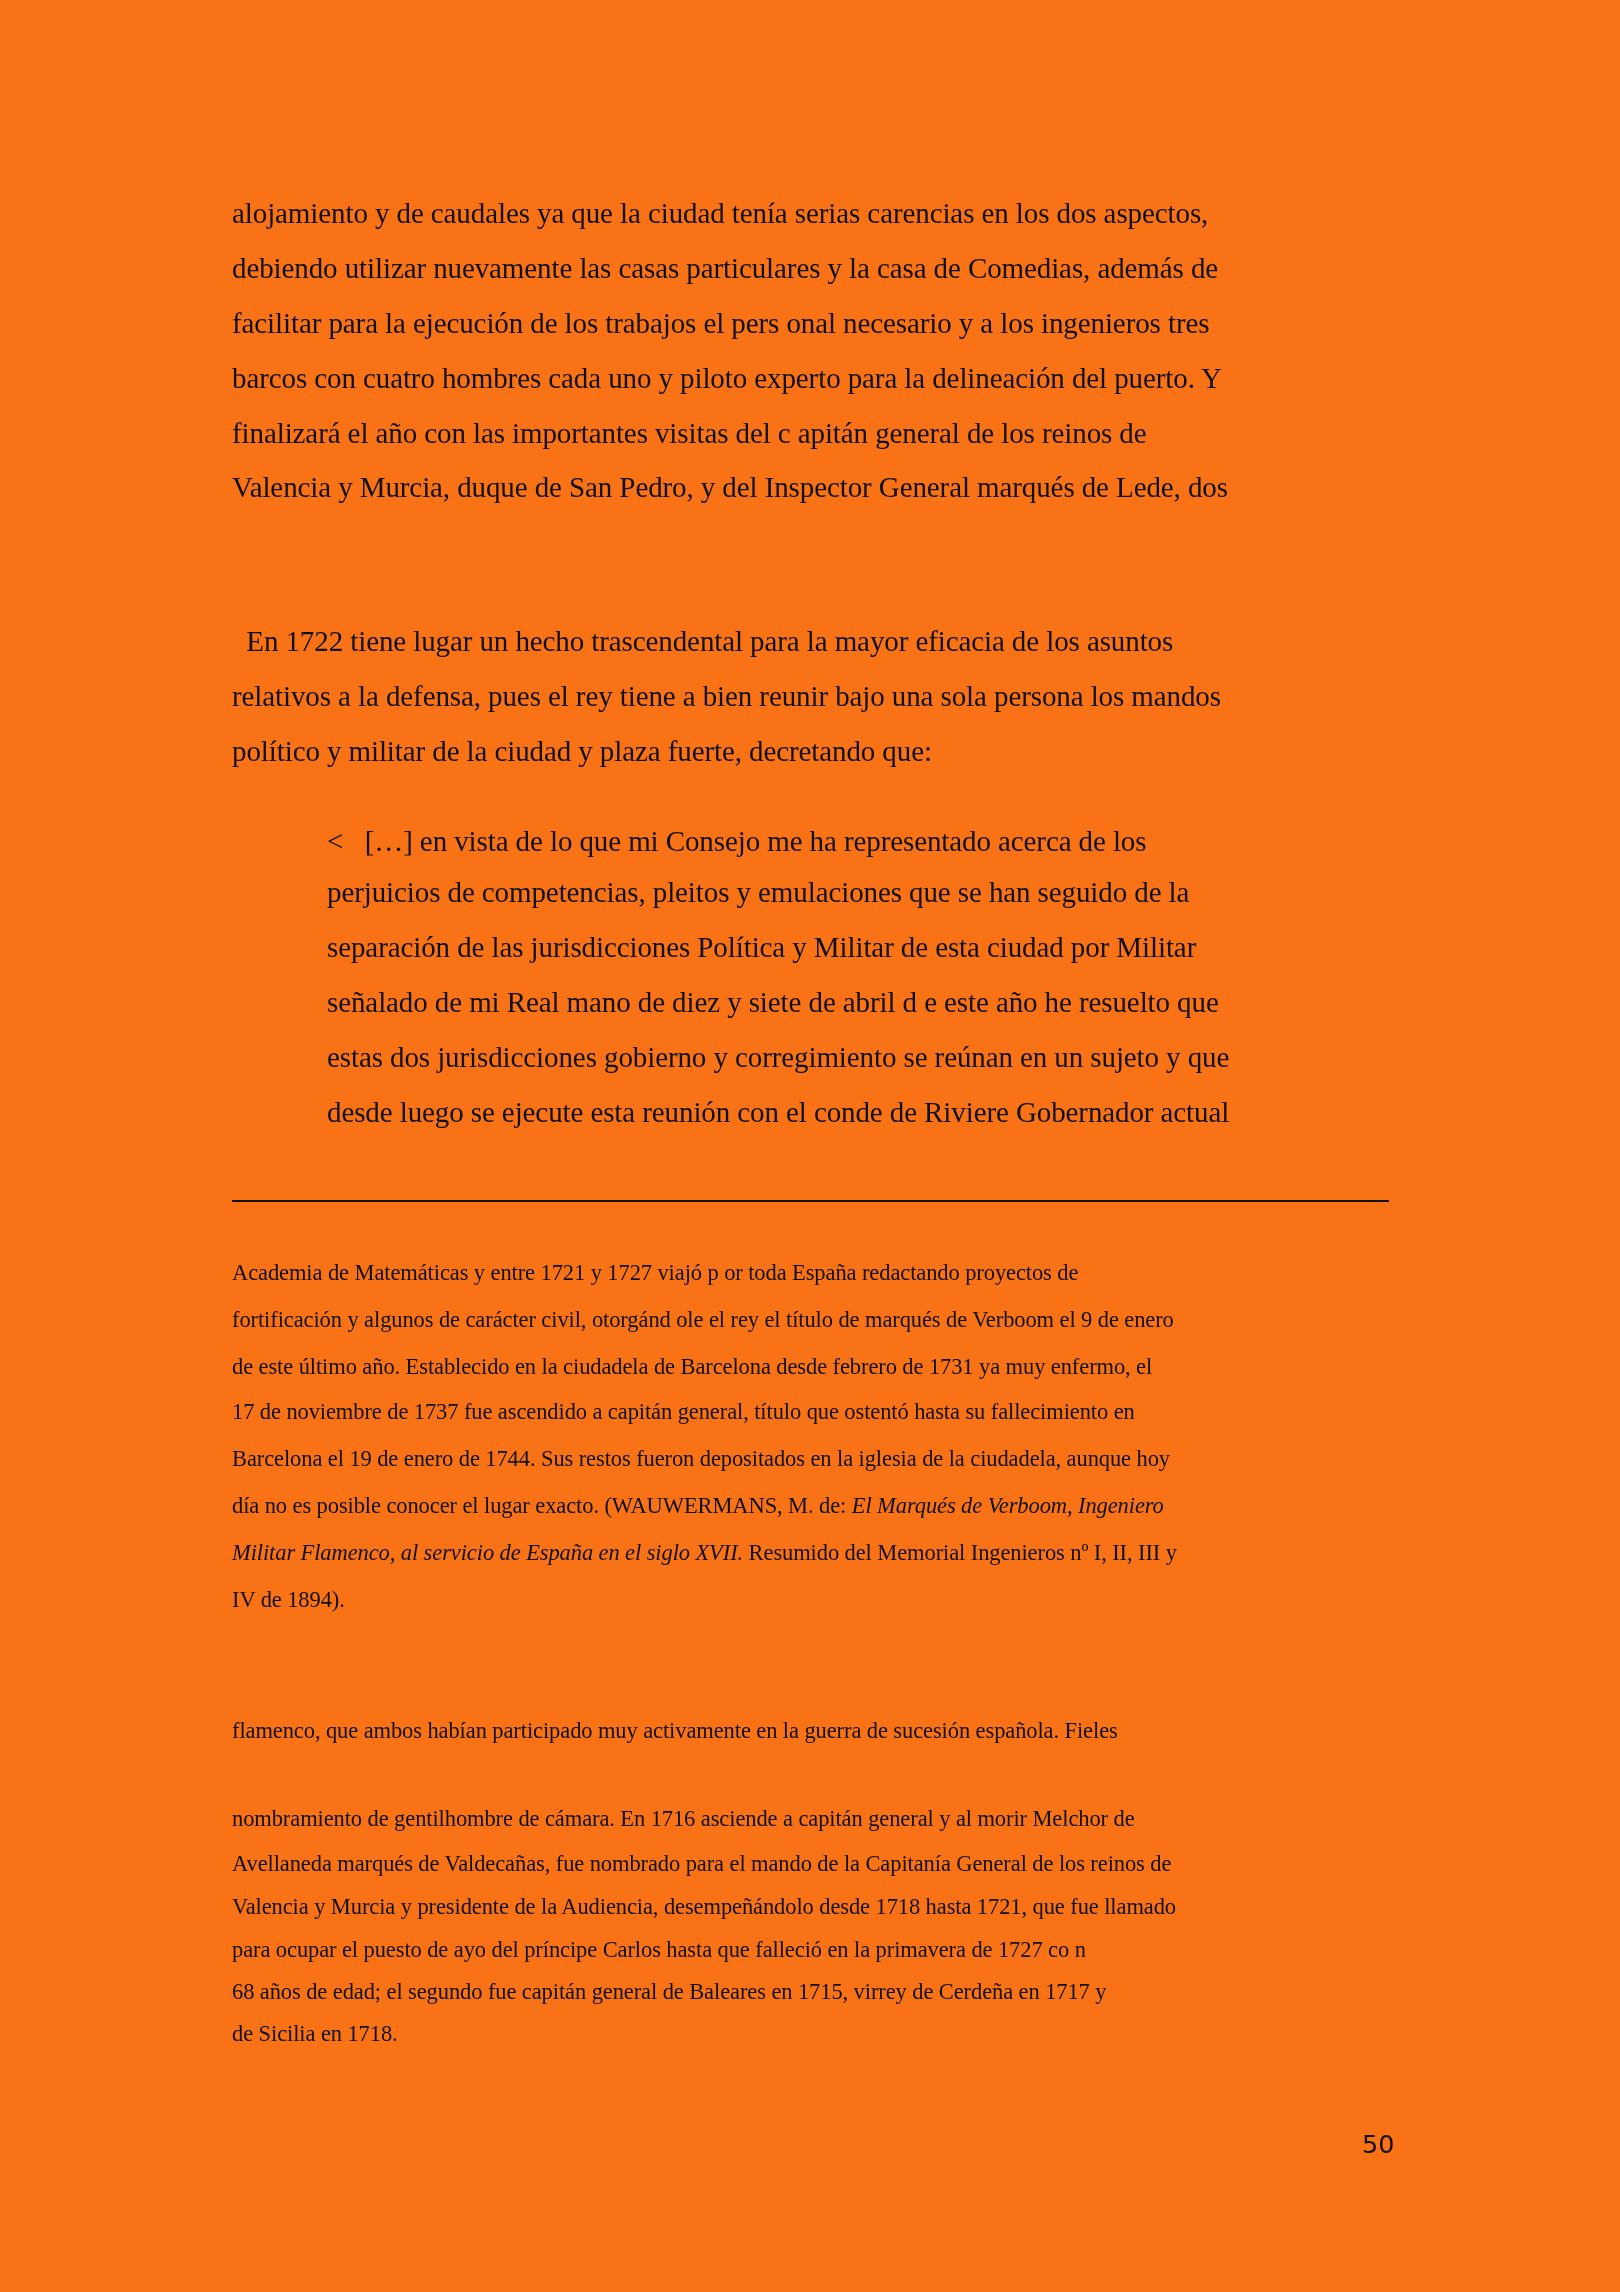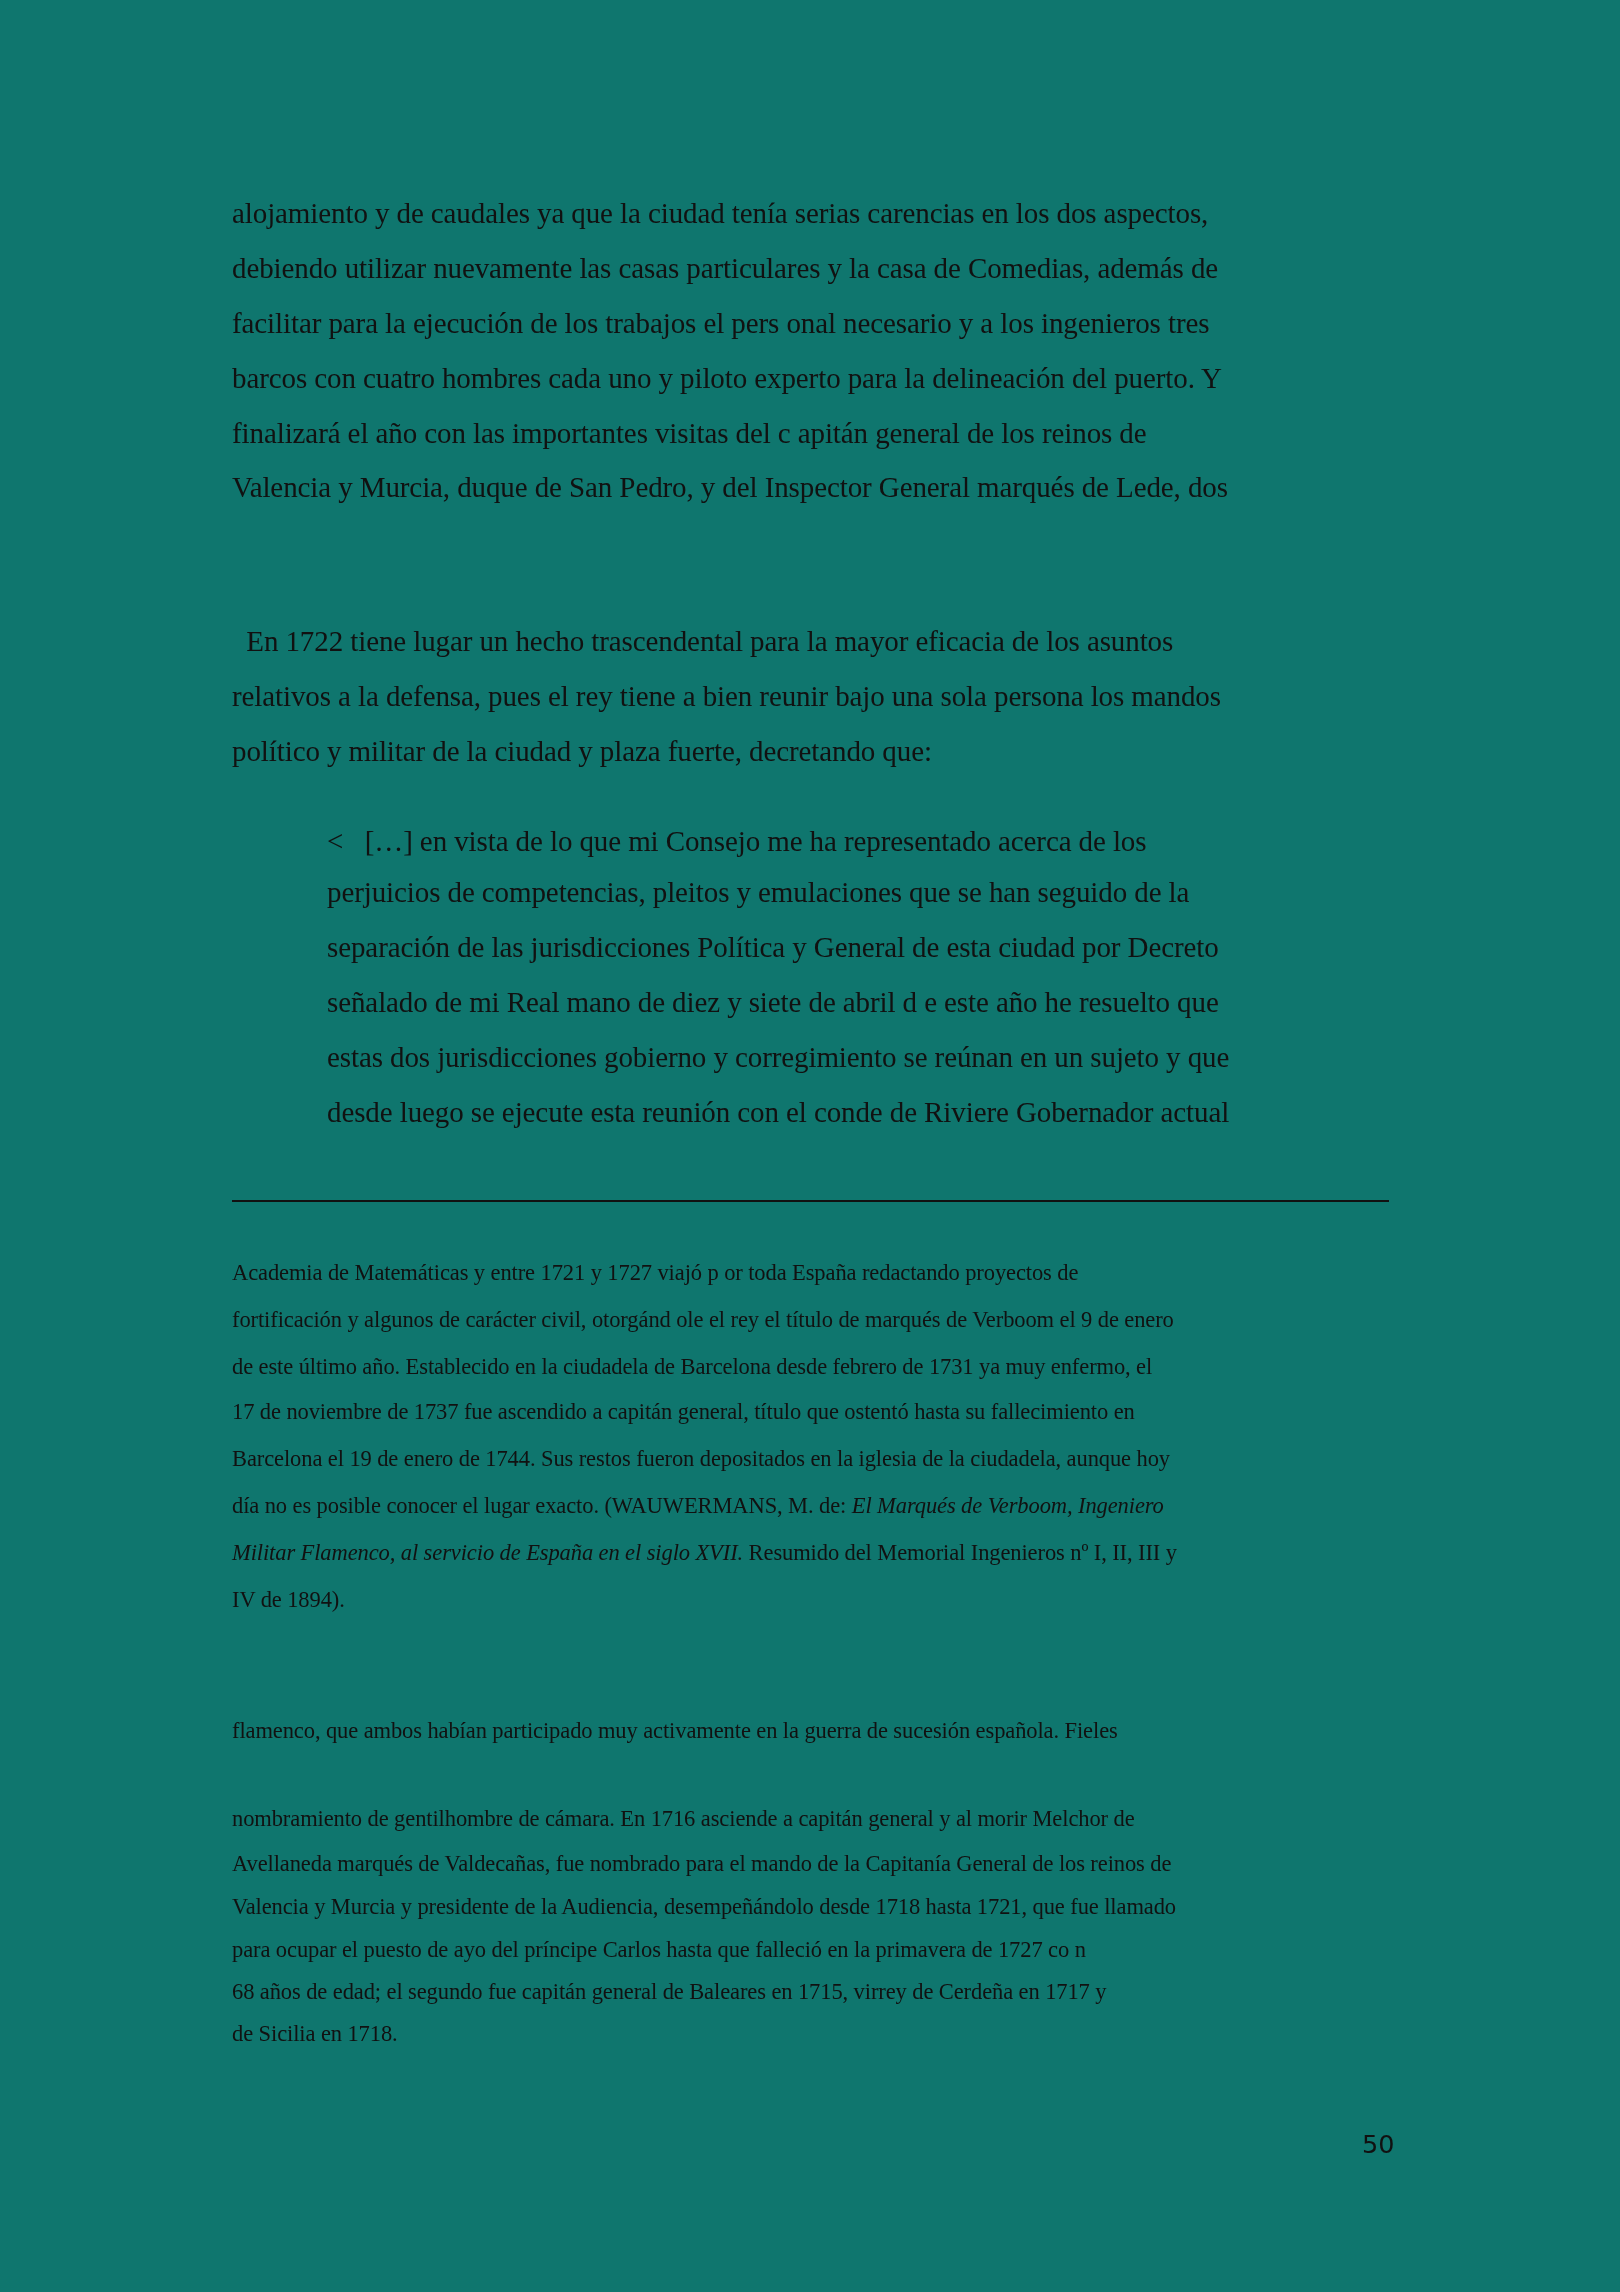--- a/index.html
+++ b/index.html
@@ -1,17 +1,17 @@
 <!DOCTYPE html>
 <html><head>
 <meta charset="utf-8">
 <style>
   html, body { margin: 0; padding: 0; background: #ffffff; }
   body { width: 1620px; height: 2293px; position: relative; overflow: hidden; color: #111; }
-  .page { position: absolute; left: 0; top: 0; width: 1620px; height: 2293px; background: #0f766e; }
+  .page { position: absolute; left: 0; top: 0; width: 1620px; height: 2293px; background: #f97316; }
   .line { position: absolute; left: 232px; white-space: nowrap; font-family: "Liberation Serif", serif; }
   .body-line { font-size: 29px; line-height: 35px; letter-spacing: -0.1px; }
   .quote-line { left: 327px; }
   .fn-line { font-size: 22.5px; line-height: 27.4px; letter-spacing: -0.1px; }
   .sup { font-size: 19.6px; position: relative; top: -13.7px; }
   .fn-sup { font-size: 15.7px; position: relative; top: -9.8px; }
   .separator { position: absolute; left: 232px; top: 1200px; width: 1157px; height: 0; border-top: 2px solid #111; }
   .page-number { position: absolute; left: 1362px; top: 2129px; font-family: "DejaVu Sans", sans-serif; font-size: 25.5px; color: #111; }
   em { font-style: italic; text-align: center; }
 </style>
@@ -26,21 +26,21 @@
   <div class="line body-line" style="top:416px">finalizará el año con las importantes visitas del c apitán general de los reinos de</div>
   <div class="line body-line" style="top:361px">barcos con cuatro hombres cada uno y piloto experto para la delineación del puerto. Y</div>
   <div class="line body-line" style="top:470px">Valencia y Murcia, duque de San Pedro, y del Inspector General marqués de Lede, dos</div>
 
   <div class="line body-line" style="top:624px; white-space:pre">  En 1722 tiene lugar un hecho trascendental para la mayor eficacia de los asuntos</div>
   <div class="line body-line" style="top:679px">relativos a la defensa, pues el rey tiene a bien reunir bajo una sola persona los mandos</div>
   <div class="line body-line" style="top:734px">político y militar de la ciudad y plaza fuerte, decretando que:</div>
 
   <div class="line body-line quote-line" style="top:824px; white-space:pre">&lt;   […] en vista de lo que mi Consejo me ha representado acerca de los</div>
   <div class="line body-line quote-line" style="top:875px">perjuicios de competencias, pleitos y emulaciones que se han seguido de la</div>
-  <div class="line body-line quote-line" style="top:930px">separación de las jurisdicciones Política y General de esta ciudad por Decreto</div>
+  <div class="line body-line quote-line" style="top:930px">separación de las jurisdicciones Política y Militar de esta ciudad por Militar</div>
   <div class="line body-line quote-line" style="top:985px">señalado de mi Real mano de diez y siete de abril d e este año he resuelto que</div>
   <div class="line body-line quote-line" style="top:1040px">estas dos jurisdicciones gobierno y corregimiento se reúnan en un sujeto y que</div>
   <div class="line body-line quote-line" style="top:1095px">desde luego se ejecute esta reunión con el conde de Riviere Gobernador actual</div>
 
   <div class="separator"></div>
 
   <div class="line fn-line" style="top:1259px">Academia de Matemáticas y entre 1721 y 1727 viajó p or toda España redactando proyectos de</div>
   <div class="line fn-line" style="top:1306px">fortificación y algunos de carácter civil, otorgánd ole el rey el título de marqués de Verboom el 9 de enero</div>
   <div class="line fn-line" style="top:1353px">de este último año. Establecido en la ciudadela de Barcelona desde febrero de 1731 ya muy enfermo, el</div>
   <div class="line fn-line" style="top:1398px">17 de noviembre de 1737 fue ascendido a capitán general, título que ostentó hasta su fallecimiento en</div>

